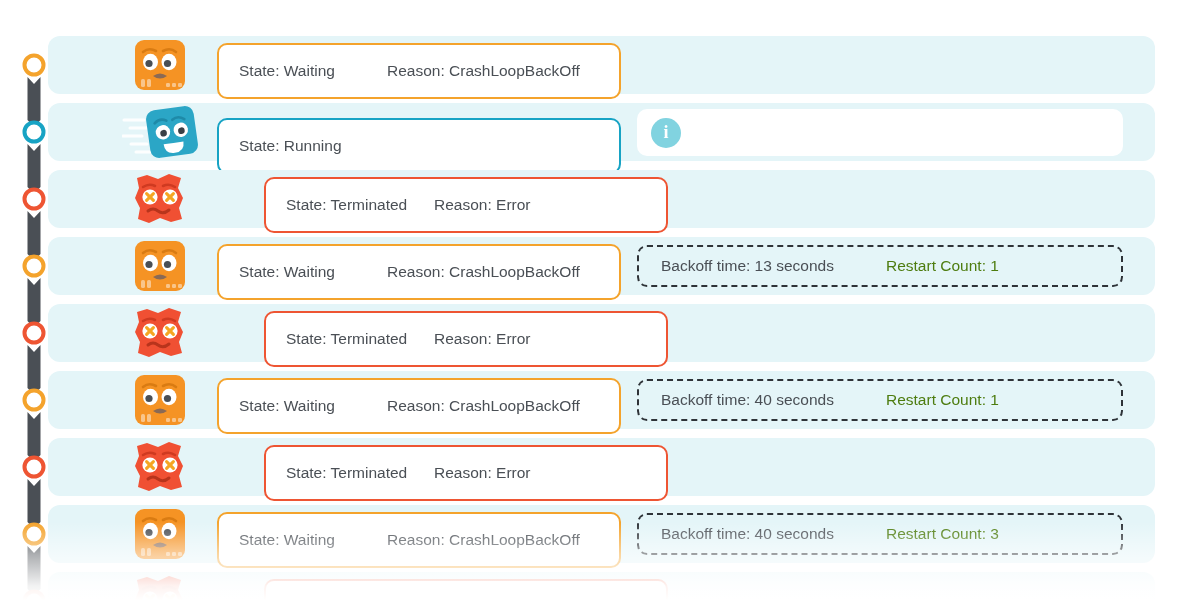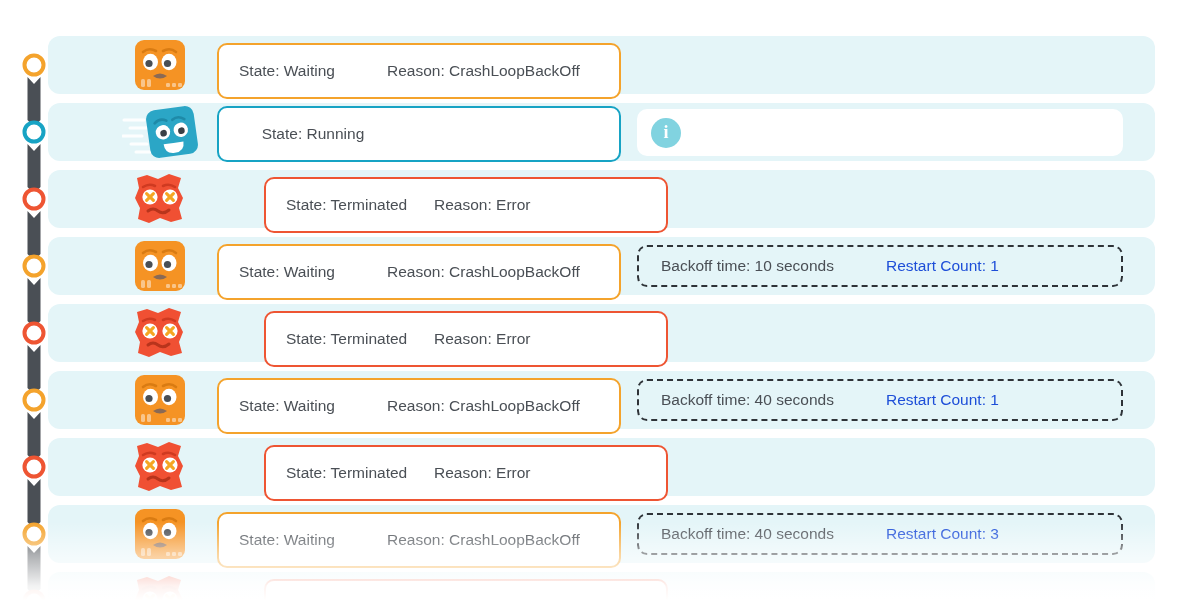--- a/index.html
+++ b/index.html
@@ -94,21 +94,21 @@
     padding-left: 22px;
   }
   .backoff .btime {
     font-size: 15.5px;
     color: #4a4f55;
     white-space: nowrap;
     width: 225px;
   }
   .backoff .bcount {
     font-size: 15.5px;
-    color: #1d4ed8;
+    color: #4d7c0f;
     white-space: nowrap;
   }
 
   
   .note {
     position: absolute;
     left: 637px;
     width: 486px;
     height: 47px;
     background: #ffffff;
@@ -194,21 +194,21 @@
       <path d="M34 19 q6 -5 12 -1" stroke="#1e8aa8" stroke-width="2.6" fill="none" stroke-linecap="round"></path>
       <path d="M52 18 q6 -4 12 1" stroke="#1e8aa8" stroke-width="2.6" fill="none" stroke-linecap="round"></path>
       <circle cx="41" cy="29" r="7.2" fill="#ffffff"></circle>
       <circle cx="59" cy="29" r="7.2" fill="#ffffff"></circle>
       <circle cx="41.5" cy="30" r="3.3" fill="#3a4046"></circle>
       <circle cx="59.5" cy="30" r="3.3" fill="#3a4046"></circle>
       <path d="M40 41 q10 0 20 0 q0 10 -10 10 q-10 0 -10 -10 z" fill="#ffffff"></path>
     </g>
   </svg>
       </div>
-      <div class="pill teal" style="top: 106px; text-align: center;">
+      <div class="pill teal" style="top: 118px;">
         <span class="state">State: Running</span>
       </div>
       <div class="note" style="top: 109px;">
         <div class="note-icon">i</div>
       </div>
       <div class="row" style="top: 170px;"></div>
       <div class="icon-cell" style="top: 166px;">
   <svg width="58" height="56" viewBox="0 0 58 56" xmlns="http://www.w3.org/2000/svg">
     <path d="M6 7 L16 4 L27 8 L38 3 L50 7 L47 17 L52 27 L48 37 L51 48 L40 51 L29 47 L18 52 L7 48 L9 37 L4 27 L8 17 Z" fill="#f05033"></path>
     <path d="M12 16 q6 -4 12 -1" stroke="#cf3a21" stroke-width="2.6" fill="none" stroke-linecap="round"></path>
@@ -244,21 +244,21 @@
     <rect x="33" y="45" width="4" height="4" rx="1.2" fill="#f9c58a"></rect>
     <rect x="39" y="45" width="4" height="4" rx="1.2" fill="#f9c58a"></rect>
     <rect x="45" y="45" width="4" height="4" rx="1.2" fill="#f9c58a"></rect>
   </svg>
       </div>
       <div class="pill orange" style="top: 244px;">
         <span class="state">State: Waiting</span>
         <span class="reason">Reason: CrashLoopBackOff</span>
       </div>
       <div class="backoff" style="top: 245px;">
-        <span class="btime">Backoff time: 10 seconds</span>
+        <span class="btime">Backoff time: 13 seconds</span>
         <span class="bcount">Restart Count: 1</span>
       </div>
       <div class="row" style="top: 304px;"></div>
       <div class="icon-cell" style="top: 300px;">
   <svg width="58" height="56" viewBox="0 0 58 56" xmlns="http://www.w3.org/2000/svg">
     <path d="M6 7 L16 4 L27 8 L38 3 L50 7 L47 17 L52 27 L48 37 L51 48 L40 51 L29 47 L18 52 L7 48 L9 37 L4 27 L8 17 Z" fill="#f05033"></path>
     <path d="M12 16 q6 -4 12 -1" stroke="#cf3a21" stroke-width="2.6" fill="none" stroke-linecap="round"></path>
     <path d="M32 15 q6 -3 12 1" stroke="#cf3a21" stroke-width="2.6" fill="none" stroke-linecap="round"></path>
     <circle cx="19" cy="26" r="7.6" fill="#ffffff"></circle>
     <circle cx="39" cy="26" r="7.6" fill="#ffffff"></circle>

